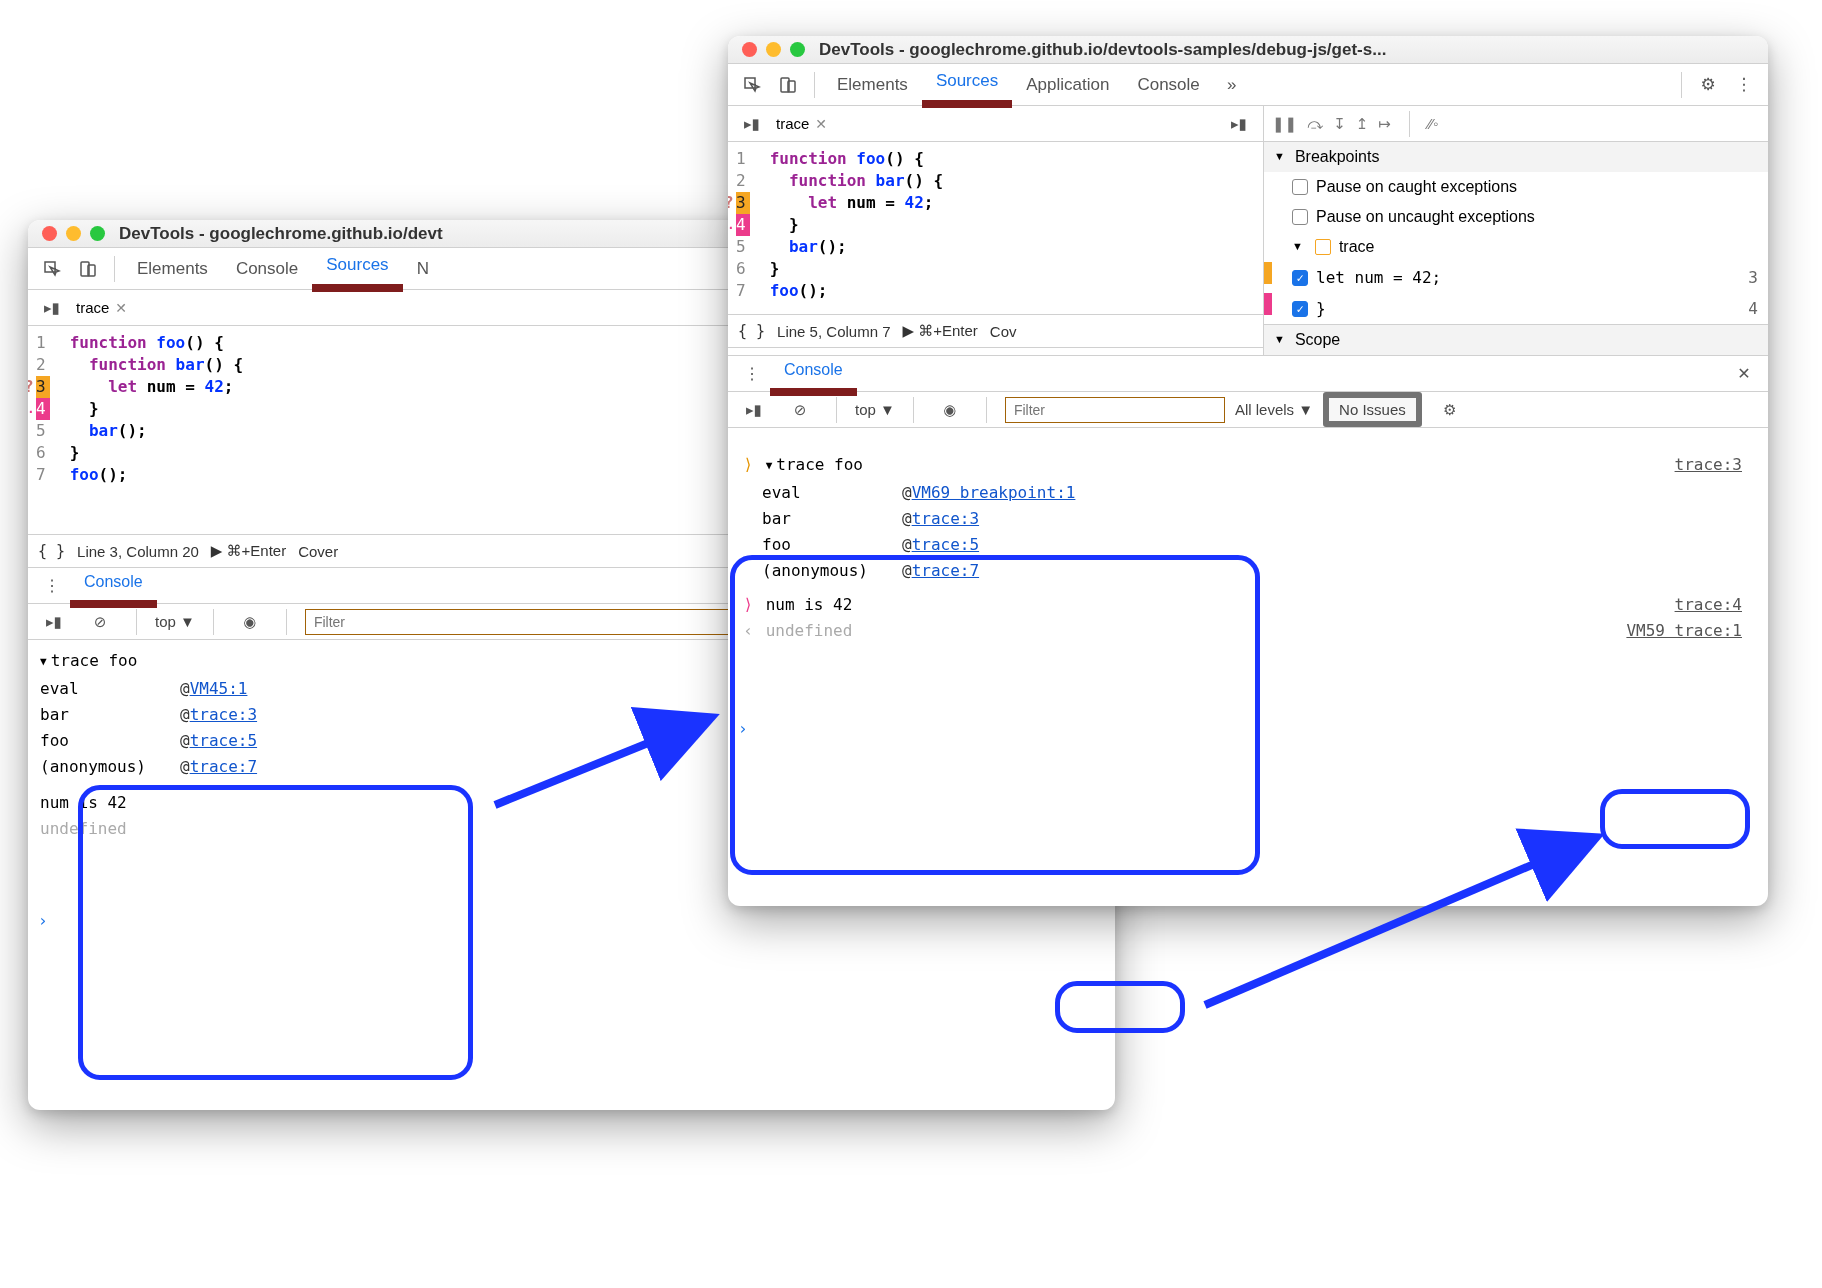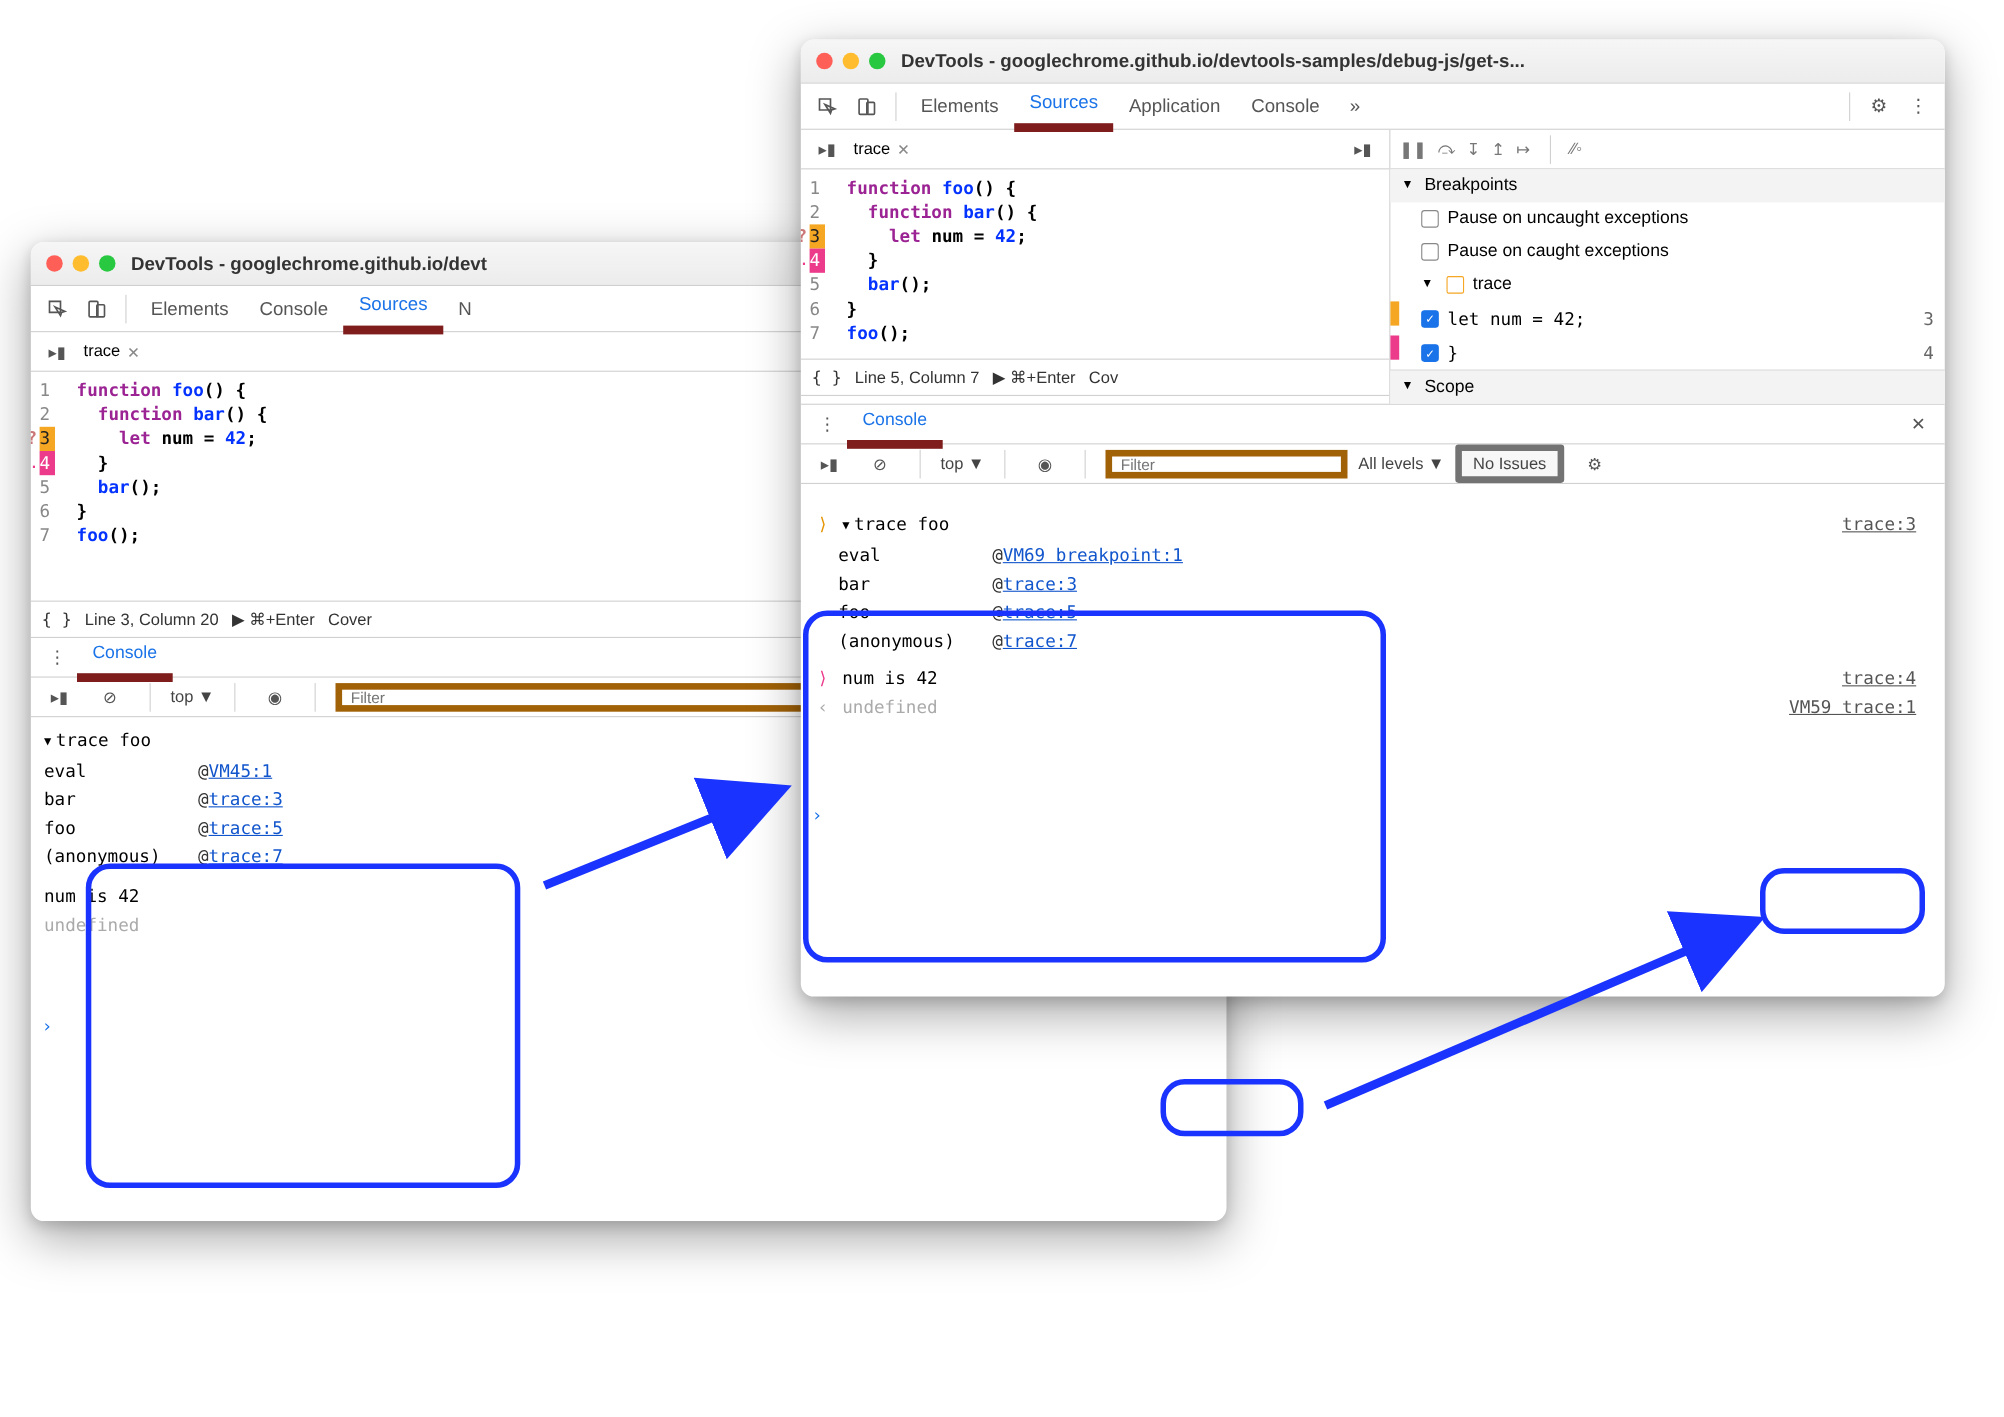--- a/index.html
+++ b/index.html
@@ -17,21 +17,21 @@
   background: #fff;
   border-radius: 12px;
   box-shadow: 0 15px 45px rgba(0,0,0,0.35), 0 4px 12px rgba(0,0,0,0.15);
   overflow: hidden;
 }
 .w1 { left: 28px; top: 220px; width: 1087px; height: 890px; }
 .w2 { left: 728px; top: 36px; width: 1040px; height: 870px; }
 .titlebar {
   display: flex;
   align-items: center;
-  height: 40px;
+  height: 28px;
   padding: 0 14px;
   background: linear-gradient(#f6f6f6,#ececec);
   border-bottom: 1px solid #d0d0d0;
 }
 .dots { display: flex; gap: 9px; margin-right: 14px; }
 .dot { width: 15px; height: 15px; border-radius: 50%; }
 .dot.r { background: #ff5f57; }
 .dot.y { background: #febc2e; }
 .dot.g { background: #28c840; }
 .title { font-size: 17px; font-weight: 600; color: #333; white-space: nowrap; overflow: hidden; text-overflow: ellipsis; }
@@ -65,21 +65,21 @@
 .gutter .bp-orange::before { content:'?'; position:absolute; left:-12px; color:#c77; font-weight:bold; }
 .gutter .bp-pink { background: #ec3b8b; color: #fff; }
 .gutter .bp-pink::before { content:'..'; position:absolute; left:-16px; color:#ec3b8b; font-weight:bold; font-size:12px; }
 .code { padding: 6px 10px; font-family: Menlo, Consolas, monospace; font-size: 16px; line-height: 22px; white-space: pre; font-weight: bold; }
 .kw { color: #9b2393; }
 .fn { color: #0433ff; }
 .num { color: #0433ff; }
 .statusbar { display: flex; align-items: center; gap: 12px; height: 34px; border-top: 1px solid #d0d0d0; border-bottom: 1px solid #d0d0d0; padding: 0 10px; font-size: 15px; color: #333; }
 .drawer-tabs { display: flex; align-items: center; height: 36px; border-bottom: 1px solid #d0d0d0; padding: 0 6px; font-size: 16px; }
 .drawer-toolbar { display: flex; align-items: center; height: 36px; border-bottom: 1px solid #d0d0d0; padding: 0 8px; gap: 10px; font-size: 15px; color:#444; }
-.filter-input { border: 6px solid #a16207; height: 26px; padding: 0 8px; font-size: 14px; flex:1; }
+.filter-input { border: 1px solid #a16207; height: 26px; padding: 0 8px; font-size: 14px; flex:1; }
 .console-body { font-family: Menlo, Consolas, monospace; font-size: 16px; padding: 8px 12px; line-height: 26px; }
 .trace-row { display: flex; }
 .trace-label { width: 140px; }
 .trace-at { color:#333; }
 .link { color: #1155cc; text-decoration: underline; cursor: pointer; }
 .right-link { position: absolute; right: 14px; color:#555; text-decoration: underline; font-family: Menlo, Consolas, monospace; }
 .side-panel { border-left: 1px solid #d0d0d0; flex: 0 0 360px; font-size: 16px; }
 .sp-section { border-bottom: 1px solid #d0d0d0; }
 .sp-header { background: #f3f3f3; padding: 6px 10px; display:flex; align-items:center; gap:6px; }
 .sp-row { padding: 6px 10px 6px 28px; display:flex; align-items:center; gap:8px; font-family: Menlo, Consolas, monospace; position:relative; }
@@ -316,25 +316,25 @@
         <div class="divider"></div>
         <span>⁄⁄◦</span>
       </div>
       <div class="sp-section">
         <div class="sp-header">
             <span class="tri">▼</span>
             <span>Breakpoints</span>
           </div>
         <div class="sp-row" style="font-family:inherit;">
             <span class="checkbox"></span>
-            <span>Pause on uncaught exceptions</span>
+            <span>Pause on caught exceptions</span>
           </div>
         <div class="sp-row" style="font-family:inherit;">
             <span class="checkbox"></span>
-            <span>Pause on caught exceptions</span>
+            <span>Pause on uncaught exceptions</span>
           </div>
         <div class="sp-row" style="font-family:inherit;">
             <span class="tri">▼</span>
             <span class="ficon"></span>
             <span>trace</span>
           </div>
         <div class="sp-row" style="position:relative;">
             <span class="stripe-o" style="top:0;"></span>
             <span class="checkbox checked">✓</span>
             <span>let num = 42;</span>

